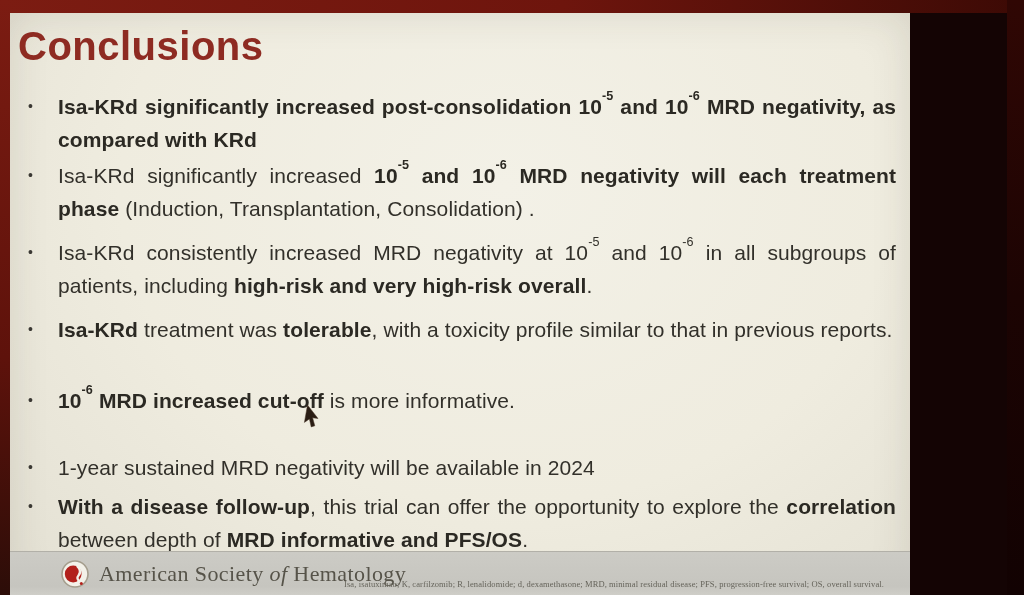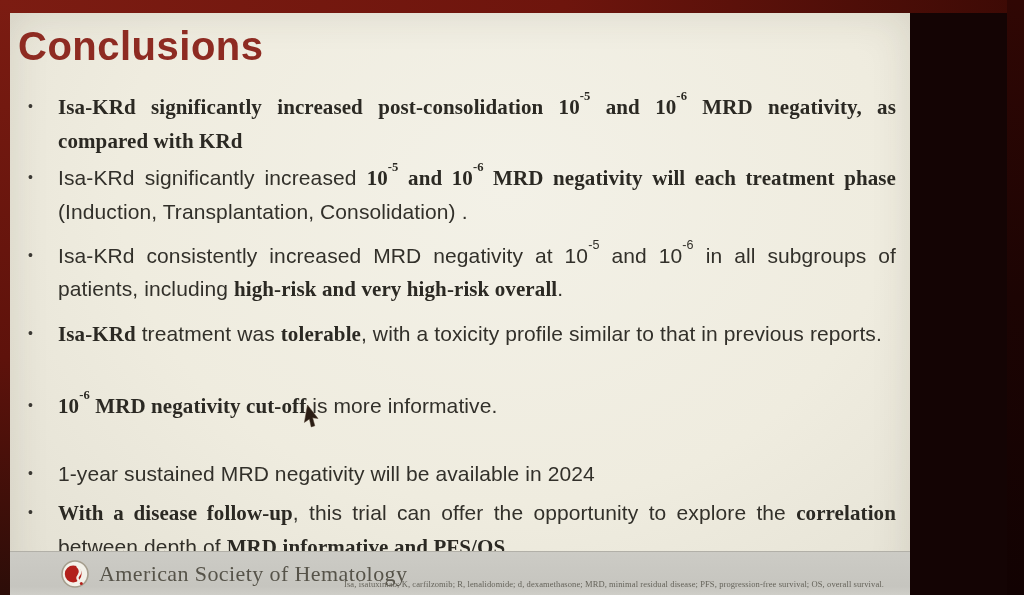--- a/index.html
+++ b/index.html
@@ -20,36 +20,36 @@
     background:radial-gradient(ellipse at 55% 30%, #f3f1e7 0%, #efecdf 55%, #e3e0d3 100%);
     box-shadow:inset 0 0 40px rgba(60,50,30,.12);}
   .title{margin:10px 0 0 8px;font-size:40px;line-height:46px;font-weight:bold;
     color:var(--title,#8e2b22);letter-spacing:.5px;}
   .bullets{margin-top:21px;padding:0 14px 0 16px;}
   .bullet-row{display:flex;align-items:flex-start;}
   .bullet-marker{flex:none;width:30px;padding-left:2px;font-size:14px;line-height:33px;
     color:#3a3833;}
   .bullet-text{flex:1;margin:0;font-size:21px;line-height:33px;color:#32302a;
     text-align:justify;letter-spacing:.1px;}
-  .bullet-text b{font-weight:700;color:#2b2923;font-family:Liberation Serif, serif;}
+  .bullet-text b{font-weight:700;color:#2b2923;}
   .bullet-text sup{font-size:.6em;line-height:0;position:relative;top:-.5em;}
   .bullet-row:nth-child(1){margin-bottom:3px;}
   .bullet-row:nth-child(2){margin-bottom:11px;}
   .bullet-row:nth-child(3){margin-bottom:11px;}
   .bullet-row:nth-child(4){margin-bottom:38px;}
   .bullet-row:nth-child(5){margin-bottom:34px;}
   .bullet-row:nth-child(6){margin-bottom:6px;}
   
   .footer{position:absolute;left:0;bottom:0;width:100%;height:43px;
     background:linear-gradient(180deg,#cccbc5 0%,#c6c5bf 80%,#cfcec8 100%);
     border-top:1px solid #b2b0a8;display:flex;align-items:center;}
   .footer-logo{margin-left:50px;width:30px;height:30px;flex:none;}
   .footer-org{margin-left:9px;font-family:"Liberation Serif",serif;font-size:22px;
     color:#565349;letter-spacing:.4px;}
-  .footer-org .it{}
+  .footer-org .it{font-style:italic;}
   .footer-abbr{position:absolute;right:26px;bottom:6px;font-size:8.5px;
     color:#66645b;letter-spacing:.1px;white-space:nowrap;font-family:Liberation Serif, serif;}
   
   .cursor{position:absolute;left:303px;top:405px;width:18px;height:26px;}
 </style>
 </head>
 <body>
 
 <div class="frame-top"></div>
 <div class="frame-left"></div>
@@ -70,21 +70,21 @@
       <div class="bullet-row">
         <span class="bullet-marker">•</span>
         <p class="bullet-text">Isa-KRd consistently increased MRD negativity at 10<sup>-5</sup> and 10<sup>-6</sup> in all subgroups of patients, including <b>high-risk and very high-risk overall</b>.</p>
       </div>
       <div class="bullet-row">
         <span class="bullet-marker">•</span>
         <p class="bullet-text"><b>Isa-KRd</b> treatment was <b>tolerable</b>, with a toxicity profile similar to that in previous reports.</p>
       </div>
       <div class="bullet-row">
         <span class="bullet-marker">•</span>
-        <p class="bullet-text"><b>10</b><b><sup>-6</sup></b><b> MRD negativity cut-off</b> is more informative.</p>
+        <p class="bullet-text"><b>10</b><b><sup>-6</sup></b><b> MRD increased cut-off</b> is more informative.</p>
       </div>
       <div class="bullet-row">
         <span class="bullet-marker">•</span>
         <p class="bullet-text">1-year sustained MRD negativity will be available in 2024</p>
       </div>
       <div class="bullet-row">
         <span class="bullet-marker">•</span>
         <p class="bullet-text"><b>With a disease follow-up</b>, this trial can offer the opportunity to explore the <b>correlation</b> between depth of <b>MRD informative and PFS/OS</b>.</p>
       </div>
     </div>

